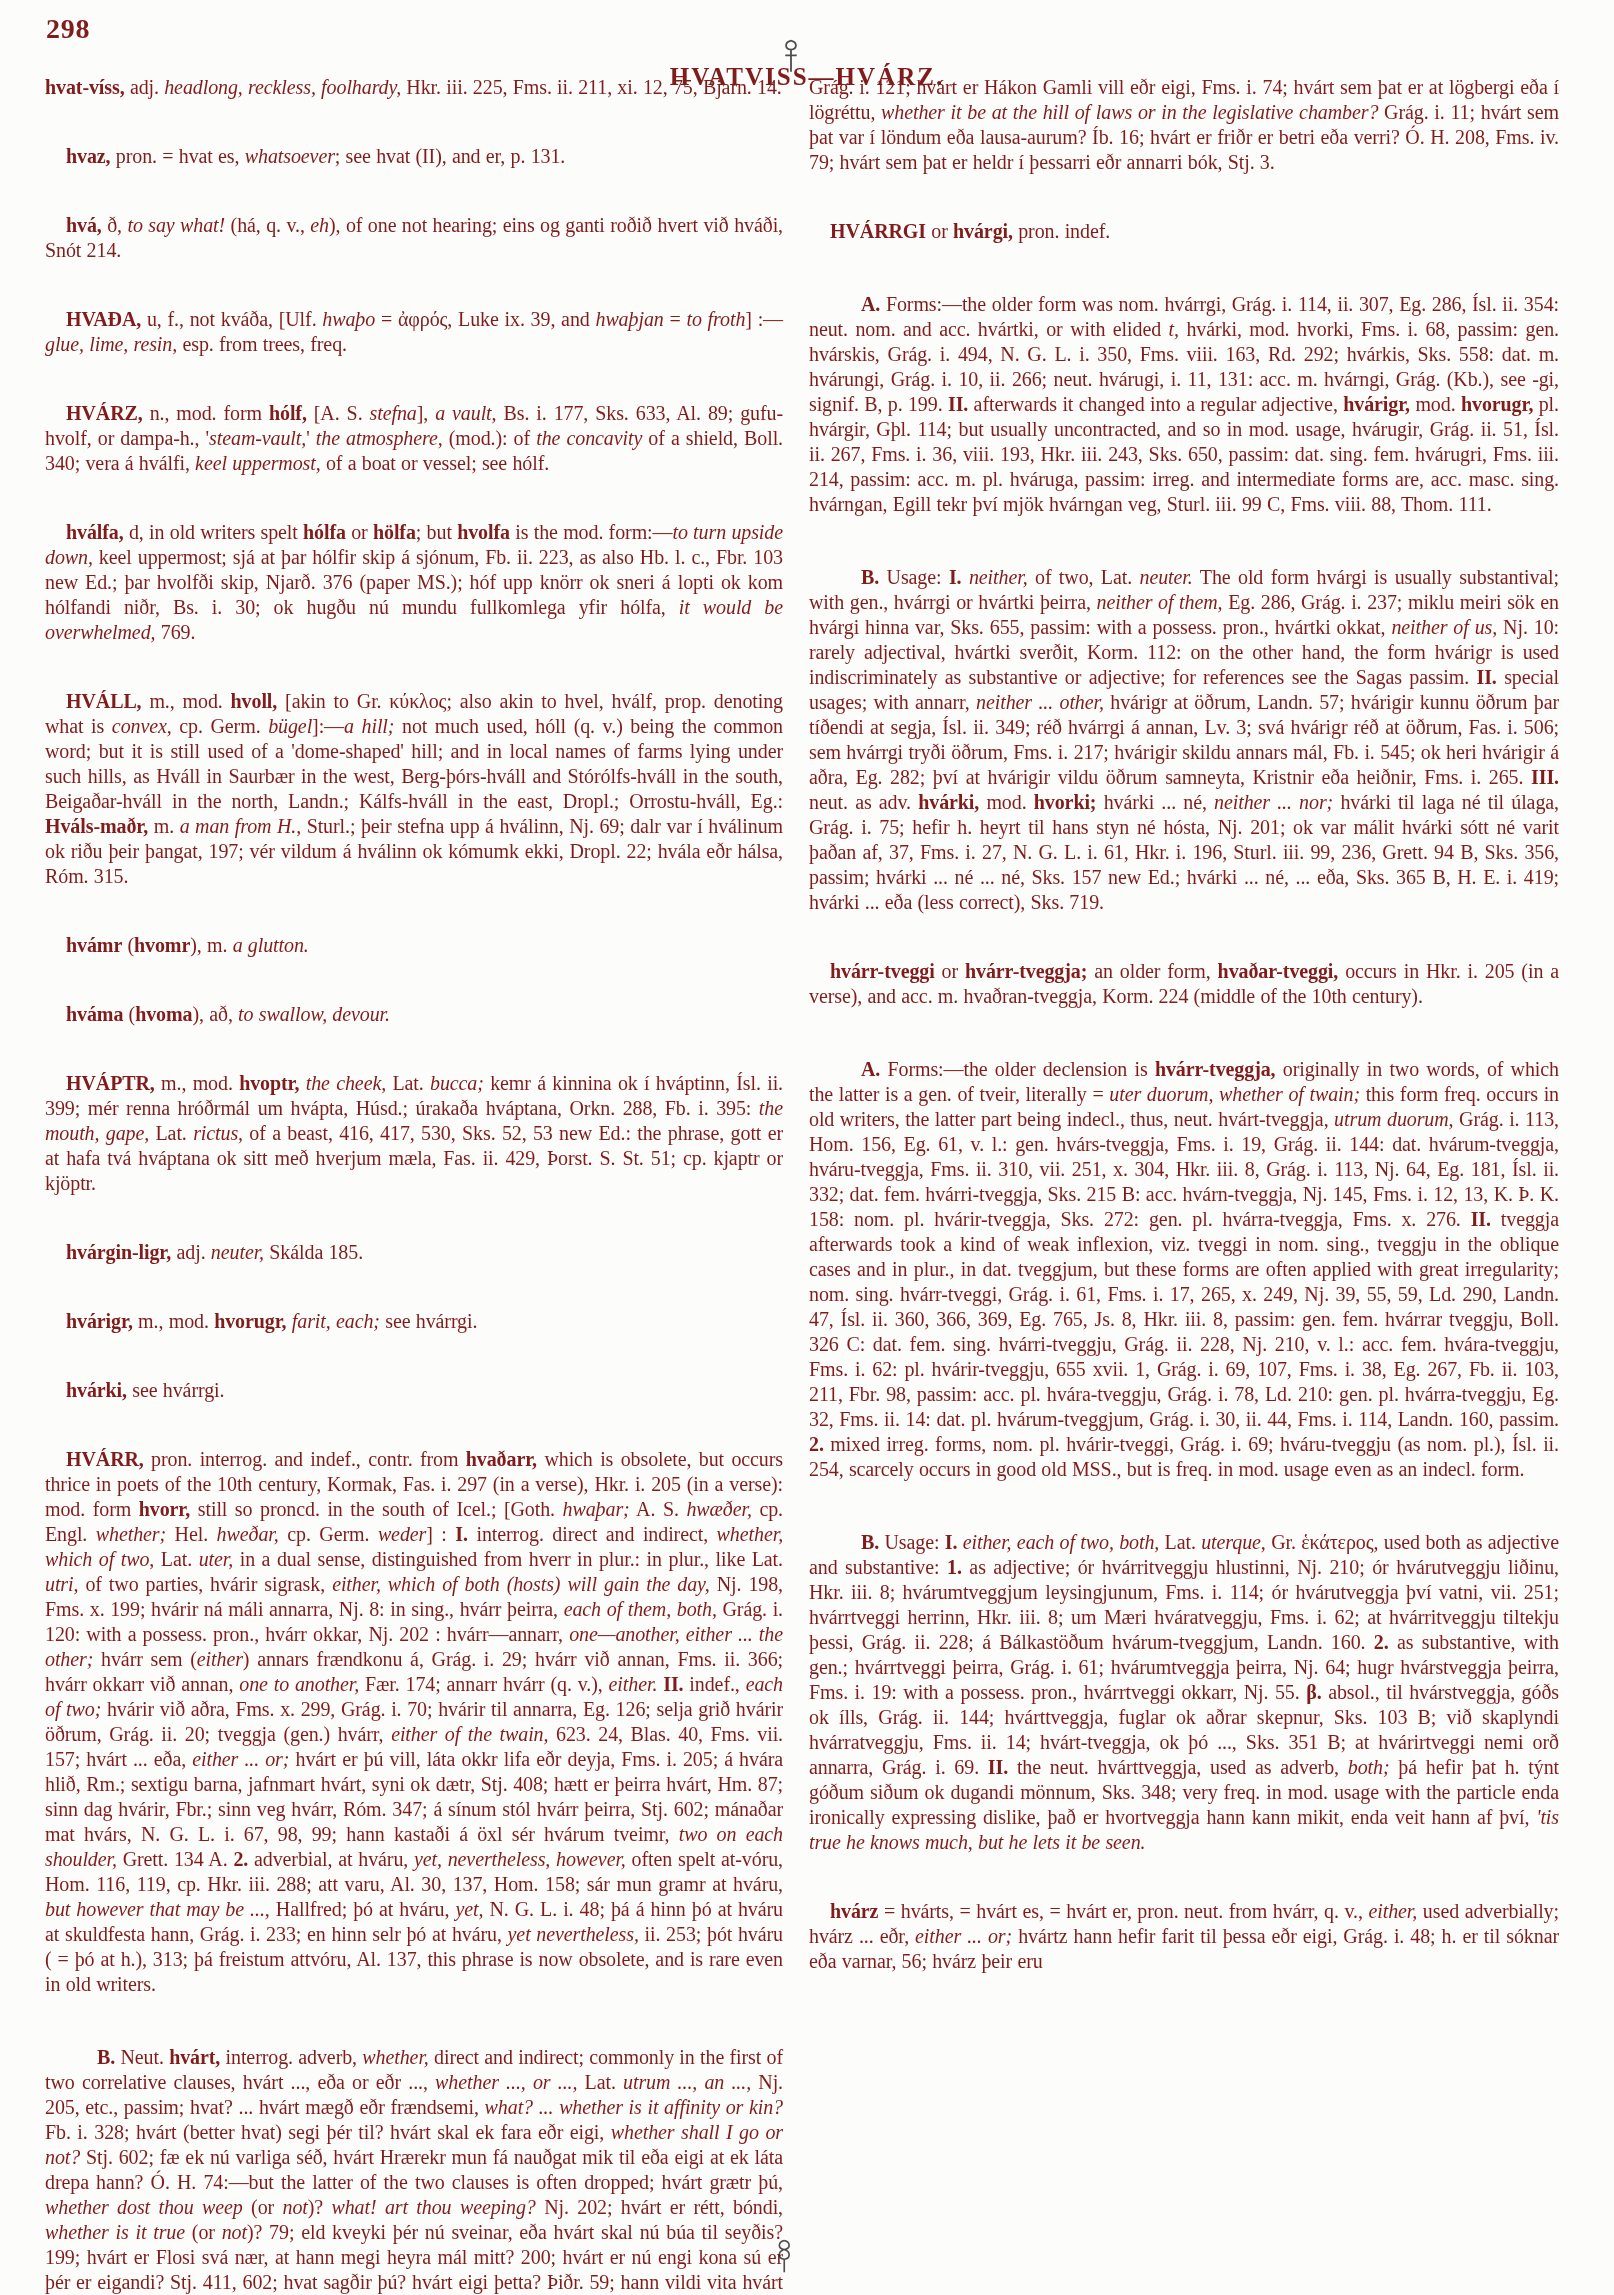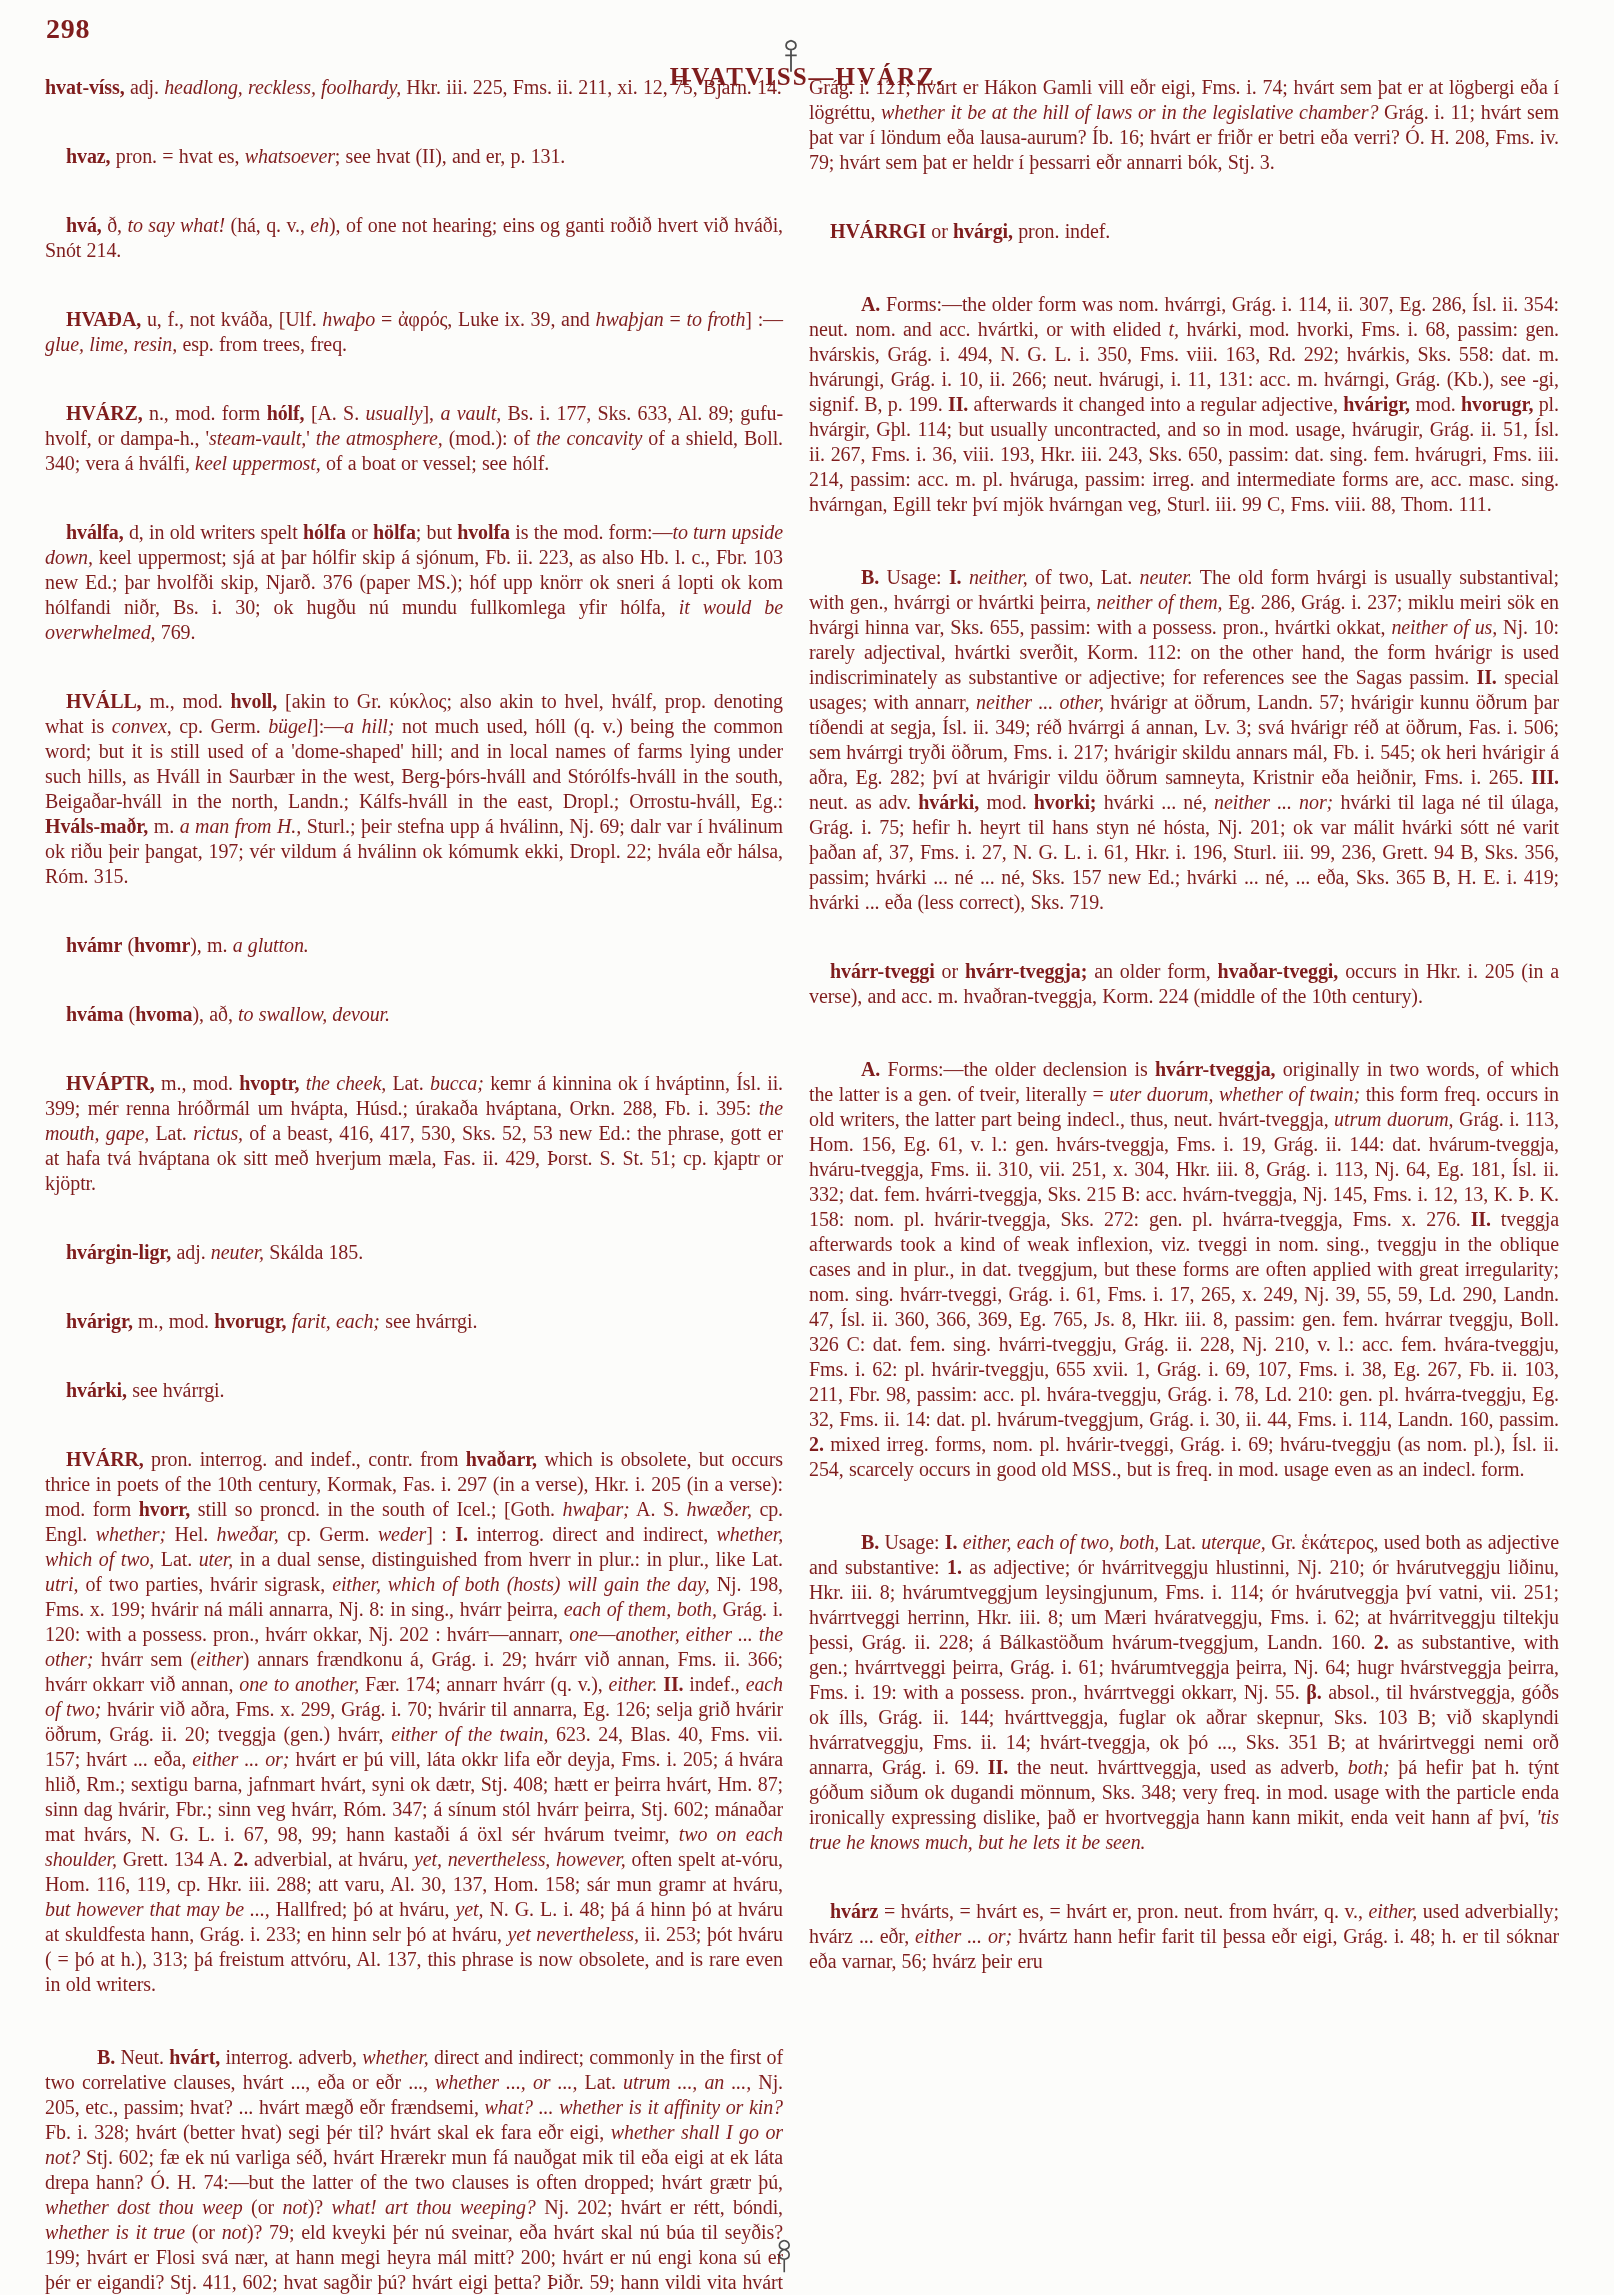--- a/index.html
+++ b/index.html
@@ -57,21 +57,21 @@
       <path d="M17 2 C 9 4, 9 12, 17 13 C 25 12, 25 4, 17 2 M17 13 L17 40 M10 20 L24 20" fill="none" stroke="#222" stroke-width="2.2"></path>
     </svg>
   </div>
 
   <div class="columns">
     <div class="col left">
         <p class="par cont"><b>hvat-víss,</b> adj. <i>headlong, reckless, foolhardy,</i> Hkr. iii. 225, Fms. ii. 211, xi. 12, 75, Bjarn. 14.</p>
         <p class="par entry"><b>hvaz,</b> pron. = hvat es, <i>whatsoever</i>; see hvat (II), and er, p. 131.</p>
         <p class="par entry"><b>hvá,</b> ð, <i>to say what!</i> (há, q. v., <i>eh</i>), of one not hearing; eins og ganti roðið hvert við hváði, Snót 214.</p>
         <p class="par entry"><b>HVAÐA,</b> u, f., not kváða, [Ulf. <i>hwaþo</i> = ἀφρός, Luke ix. 39, and <i>hwaþjan</i> = <i>to froth</i>] :—<i>glue, lime, resin,</i> esp. from trees, freq.</p>
-        <p class="par entry"><b>HVÁRZ,</b> n., mod. form <b>hólf,</b> [A. S. <i>usually</i>], <i>a vault,</i> Bs. i. 177, Sks. 633, Al. 89;  gufu-hvolf, or dampa-h., '<i>steam-vault,</i>' <i>the atmosphere,</i> (mod.):  of <i>the concavity</i> of a shield, Boll. 340;  vera á hválfi, <i>keel uppermost,</i> of a boat or vessel;  see hólf.</p>
+        <p class="par entry"><b>HVÁRZ,</b> n., mod. form <b>hólf,</b> [A. S. <i>stefna</i>], <i>a vault,</i> Bs. i. 177, Sks. 633, Al. 89;  gufu-hvolf, or dampa-h., '<i>steam-vault,</i>' <i>the atmosphere,</i> (mod.):  of <i>the concavity</i> of a shield, Boll. 340;  vera á hválfi, <i>keel uppermost,</i> of a boat or vessel;  see hólf.</p>
         <p class="par entry"><b>hválfa,</b> d, in old writers spelt <b>hólfa</b> or <b>hölfa</b>;  but <b>hvolfa</b> is the mod. form:—<i>to turn upside down,</i> keel uppermost;  sjá at þar hólfir skip á sjónum, Fb. ii. 223, as also Hb. l. c., Fbr. 103 new Ed.;  þar hvolfði skip, Njarð. 376 (paper MS.);  hóf upp knörr ok sneri á lopti ok kom hólfandi niðr, Bs. i. 30;  ok hugðu nú mundu fullkomlega yfir hólfa, <i>it would be overwhelmed,</i> 769.</p>
         <p class="par entry"><b>HVÁLL,</b> m., mod. <b>hvoll,</b> [akin to Gr. κύκλος;  also akin to hvel, hválf, prop. denoting what is <i>convex,</i> cp. Germ. <i>bügel</i>]:—<i>a hill;</i>  not much used, hóll (q. v.) being the common word;  but it is still used of a 'dome-shaped' hill;  and in local names of farms lying under such hills, as Hváll in Saurbær in the west, Berg-þórs-hváll and Stórólfs-hváll in the south, Beigaðar-hváll in the north, Landn.;  Kálfs-hváll in the east, Dropl.;  Orrostu-hváll, Eg.:  <b>Hváls-maðr,</b> m. <i>a man from H.,</i> Sturl.;  þeir stefna upp á hválinn, Nj. 69;  dalr var í hválinum ok riðu þeir þangat, 197;  vér vildum á hválinn ok kómumk ekki, Dropl. 22;  hvála eðr hálsa, Róm. 315.</p>
         <p class="par entry"><b>hvámr</b> (<b>hvomr</b>), m. <i>a glutton.</i></p>
         <p class="par entry"><b>hváma</b> (<b>hvoma</b>), að, <i>to swallow, devour.</i></p>
         <p class="par entry"><b>HVÁPTR,</b> m., mod. <b>hvoptr,</b> <i>the cheek,</i> Lat. <i>bucca;</i>  kemr á kinnina ok í hváptinn, Ísl. ii. 399;  mér renna hróðrmál um hvápta, Húsd.;  úrakaða hváptana, Orkn. 288, Fb. i. 395:  <i>the mouth, gape,</i> Lat. <i>rictus,</i> of a beast, 416, 417, 530, Sks. 52, 53 new Ed.:  the phrase, gott er at hafa tvá hváptana ok sitt með hverjum mæla, Fas. ii. 429, Þorst. S. St. 51;  cp. kjaptr or kjöptr.</p>
         <p class="par entry"><b>hvárgin-ligr,</b> adj. <i>neuter,</i> Skálda 185.</p>
         <p class="par entry"><b>hvárigr,</b> m., mod. <b>hvorugr,</b> <i>farit, each;</i>  see hvárrgi.</p>
         <p class="par entry"><b>hvárki,</b> see hvárrgi.</p>
         <p class="par entry"><b>HVÁRR,</b> pron. interrog. and indef., contr. from <b>hvaðarr,</b> which is obsolete, but occurs thrice in poets of the 10th century, Kormak, Fas. i. 297 (in a verse), Hkr. i. 205 (in a verse):  mod. form <b>hvorr,</b> still so proncd. in the south of Icel.;  [Goth. <i>hwaþar;</i>  A. S. <i>hwæðer,</i> cp. Engl. <i>whether;</i>  Hel. <i>hweðar,</i> cp. Germ. <i>weder</i>] :   <b>I.</b> interrog. direct and indirect, <i>whether, which of two,</i> Lat. <i>uter,</i> in a dual sense, distinguished from hverr in plur.:  in plur., like Lat. <i>utri,</i> of two parties, hvárir sigrask, <i>either, which of both (hosts) will gain the day,</i> Nj. 198, Fms. x. 199;  hvárir ná máli annarra, Nj. 8:  in sing., hvárr þeirra, <i>each of them, both,</i> Grág. i. 120:  with a possess. pron., hvárr okkar, Nj. 202 :  hvárr—annarr, <i>one—another, either ... the other;</i>  hvárr sem (<i>either</i>) annars frændkonu á, Grág. i. 29;  hvárr við annan, Fms. ii. 366;  hvárr okkarr við annan, <i>one to another,</i> Fær. 174;  annarr hvárr (q. v.), <i>either.</i>   <b>II.</b> indef., <i>each of two;</i>  hvárir við aðra, Fms. x. 299, Grág. i. 70;  hvárir til annarra, Eg. 126;  selja grið hvárir öðrum, Grág. ii. 20;  tveggja (gen.) hvárr, <i>either of the twain,</i> 623. 24, Blas. 40, Fms. vii. 157;  hvárt ... eða, <i>either ... or;</i>  hvárt er þú vill, láta okkr lifa eðr deyja, Fms. i. 205;  á hvára hlið, Rm.;  sextigu barna, jafnmart hvárt, syni ok dætr, Stj. 408;  hætt er þeirra hvárt, Hm. 87;  sinn dag hvárir, Fbr.;  sinn veg hvárr, Róm. 347;  á sínum stól hvárr þeirra, Stj. 602;  mánaðar mat hvárs, N. G. L. i. 67, 98, 99;  hann kastaði á öxl sér hvárum tveimr, <i>two on each shoulder,</i> Grett. 134 A.   <b>2.</b> adverbial, at hváru, <i>yet, nevertheless, however,</i> often spelt at-vóru, Hom. 116, 119, cp. Hkr. iii. 288;  att varu, Al. 30, 137, Hom. 158;  sár mun gramr at hváru, <i>but however that may be ...,</i> Hallfred;  þó at hváru, <i>yet,</i> N. G. L. i. 48;  þá á hinn þó at hváru at skuldfesta hann, Grág. i. 233;  en hinn selr þó at hváru, <i>yet nevertheless,</i> ii. 253;  þót hváru ( = þó at h.), 313;  þá freistum attvóru, Al. 137, this phrase is now obsolete, and is rare even in old writers.</p>
         <p class="par section"><b>B.</b> Neut. <b>hvárt,</b> interrog. adverb, <i>whether,</i> direct and indirect;  commonly in the first of two correlative clauses, hvárt ..., eða or eðr ..., <i>whether ..., or ...,</i> Lat. <i>utrum ..., an ...,</i> Nj. 205, etc., passim;  hvat? ... hvárt mægð eðr frændsemi, <i>what? ... whether is it affinity or kin?</i> Fb. i. 328;  hvárt (better hvat) segi þér til?  hvárt skal ek fara eðr eigi, <i>whether shall I go or not?</i> Stj. 602;  fæ ek nú varliga séð, hvárt Hrærekr mun fá nauðgat mik til eða eigi at ek láta drepa hann? Ó. H. 74:—but the latter of the two clauses is often dropped;  hvárt grætr þú, <i>whether dost thou weep</i> (or <i>not</i>)? <i>what! art thou weeping?</i> Nj. 202;  hvárt er rétt, bóndi, <i>whether is it true</i> (or <i>not</i>)? 79;  eld kveyki þér nú sveinar, eða hvárt skal nú búa til seyðis? 199;  hvárt er Flosi svá nær, at hann megi heyra mál mitt? 200;  hvárt er nú engi kona sú er þér er eigandi? Stj. 411, 602;  hvat sagðir þú?  hvárt eigi þetta? Þiðr. 59;  hann vildi vita hvárt hann var í brynju, Ó. H. 74.   <b>2.</b> with adv. er (es, sem), <i>either ... or;</i>  hvártz sem (sic) maðr verðr sekr at sátt eða á várþingi,</p>

